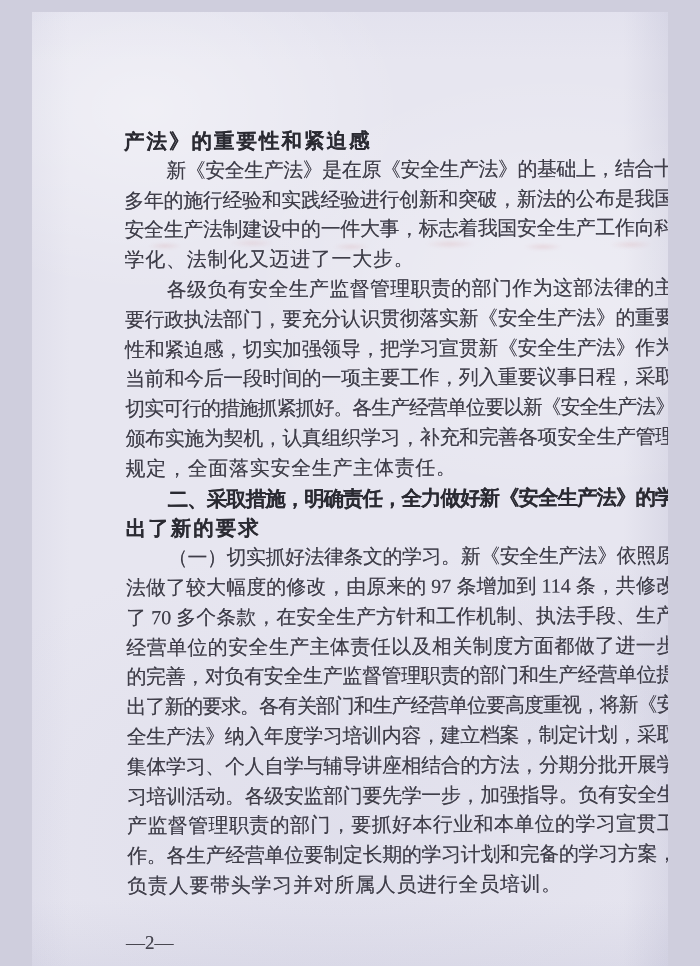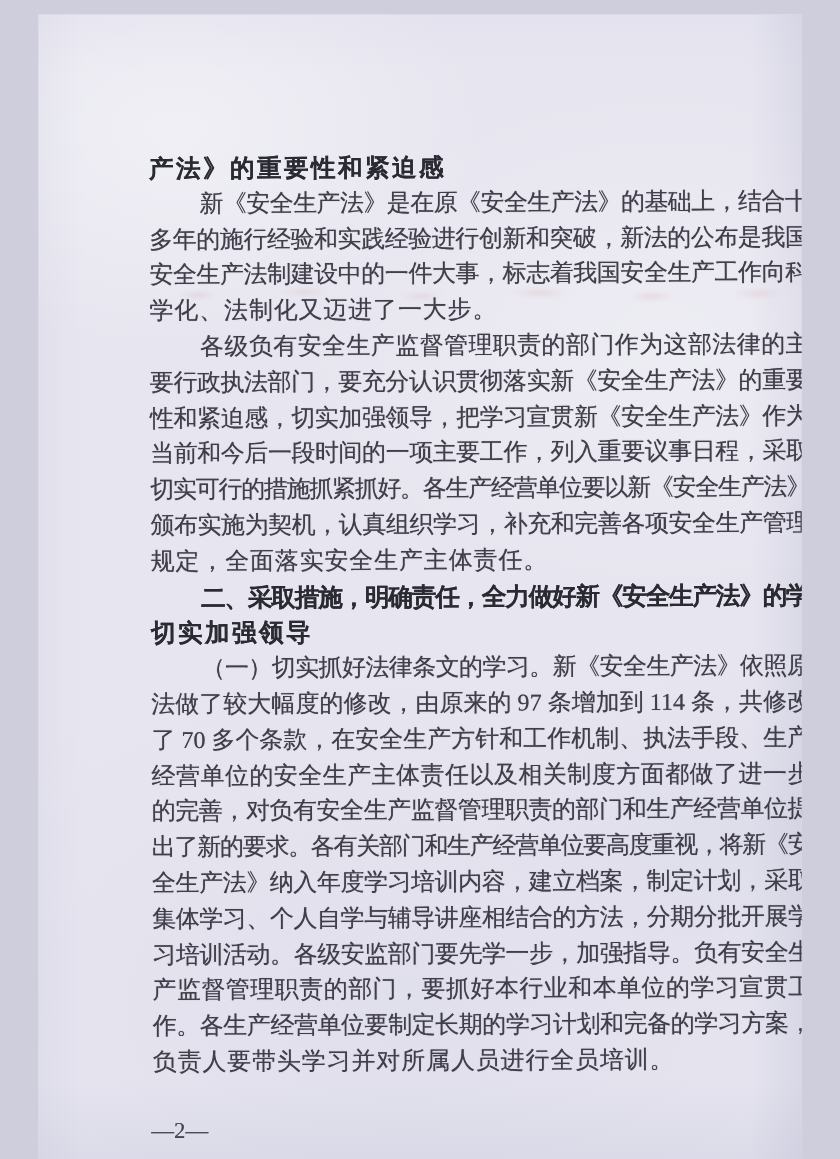--- a/index.html
+++ b/index.html
@@ -75,21 +75,21 @@
       <div class="line j"><span style="letter-spacing: -0.375px;">安全生产法制建设中的一件大事，标志着我国安全生产工作向科</span></div>
       <div class="line"><span>学化、法制化又迈进了一大步。</span></div>
       <div class="line ind j"><span style="letter-spacing: 0.328px;">各级负有安全生产监督管理职责的部门作为这部法律的主</span></div>
       <div class="line j"><span style="letter-spacing: -0.375px;">要行政执法部门，要充分认识贯彻落实新《安全生产法》的重要</span></div>
       <div class="line j"><span style="letter-spacing: -0.375px;">性和紧迫感，切实加强领导，把学习宣贯新《安全生产法》作为</span></div>
       <div class="line j"><span style="letter-spacing: -0.375px;">当前和今后一段时间的一项主要工作，列入重要议事日程，采取</span></div>
       <div class="line j"><span style="letter-spacing: -1.076px;">切实可行的措施抓紧抓好。各生产经营单位要以新《安全生产法》</span></div>
       <div class="line j"><span style="letter-spacing: -0.375px;">颁布实施为契机，认真组织学习，补充和完善各项安全生产管理</span></div>
       <div class="line"><span>规定，全面落实安全生产主体责任。</span></div>
       <div class="line b ind j"><span style="letter-spacing: -1.005px;">二、采取措施，明确责任，全力做好新《安全生产法》的学</span></div>
-      <div class="line b"><span>切实加强领导</span></div>
+      <div class="line b"><span>出了新的要求</span></div>
       <div class="line ind j"><span style="letter-spacing: -0.485px;">（一）切实抓好法律条文的学习。新《安全生产法》依照原</span></div>
       <div class="line j"><span style="letter-spacing: 0.019px;">法做了较大幅度的修改，由原来的 97 条增加到 114 条，共修改</span></div>
       <div class="line j"><span style="letter-spacing: -0.004px;">了 70 多个条款，在安全生产方针和工作机制、执法手段、生产</span></div>
       <div class="line j"><span style="letter-spacing: 0.38px;">经营单位的安全生产主体责任以及相关制度方面都做了进一步</span></div>
       <div class="line j"><span style="letter-spacing: -0.375px;">的完善，对负有安全生产监督管理职责的部门和生产经营单位提</span></div>
       <div class="line j"><span style="letter-spacing: -1.076px;">出了新的要求。各有关部门和生产经营单位要高度重视，将新《安</span></div>
       <div class="line j"><span style="letter-spacing: -0.375px;">全生产法》纳入年度学习培训内容，建立档案，制定计划，采取</span></div>
       <div class="line j"><span style="letter-spacing: -0.375px;">集体学习、个人自学与辅导讲座相结合的方法，分期分批开展学</span></div>
       <div class="line j"><span style="letter-spacing: -0.375px;">习培训活动。各级安监部门要先学一步，加强指导。负有安全生</span></div>
       <div class="line j"><span style="letter-spacing: 0.38px;">产监督管理职责的部门，要抓好本行业和本单位的学习宣贯工</span></div>

